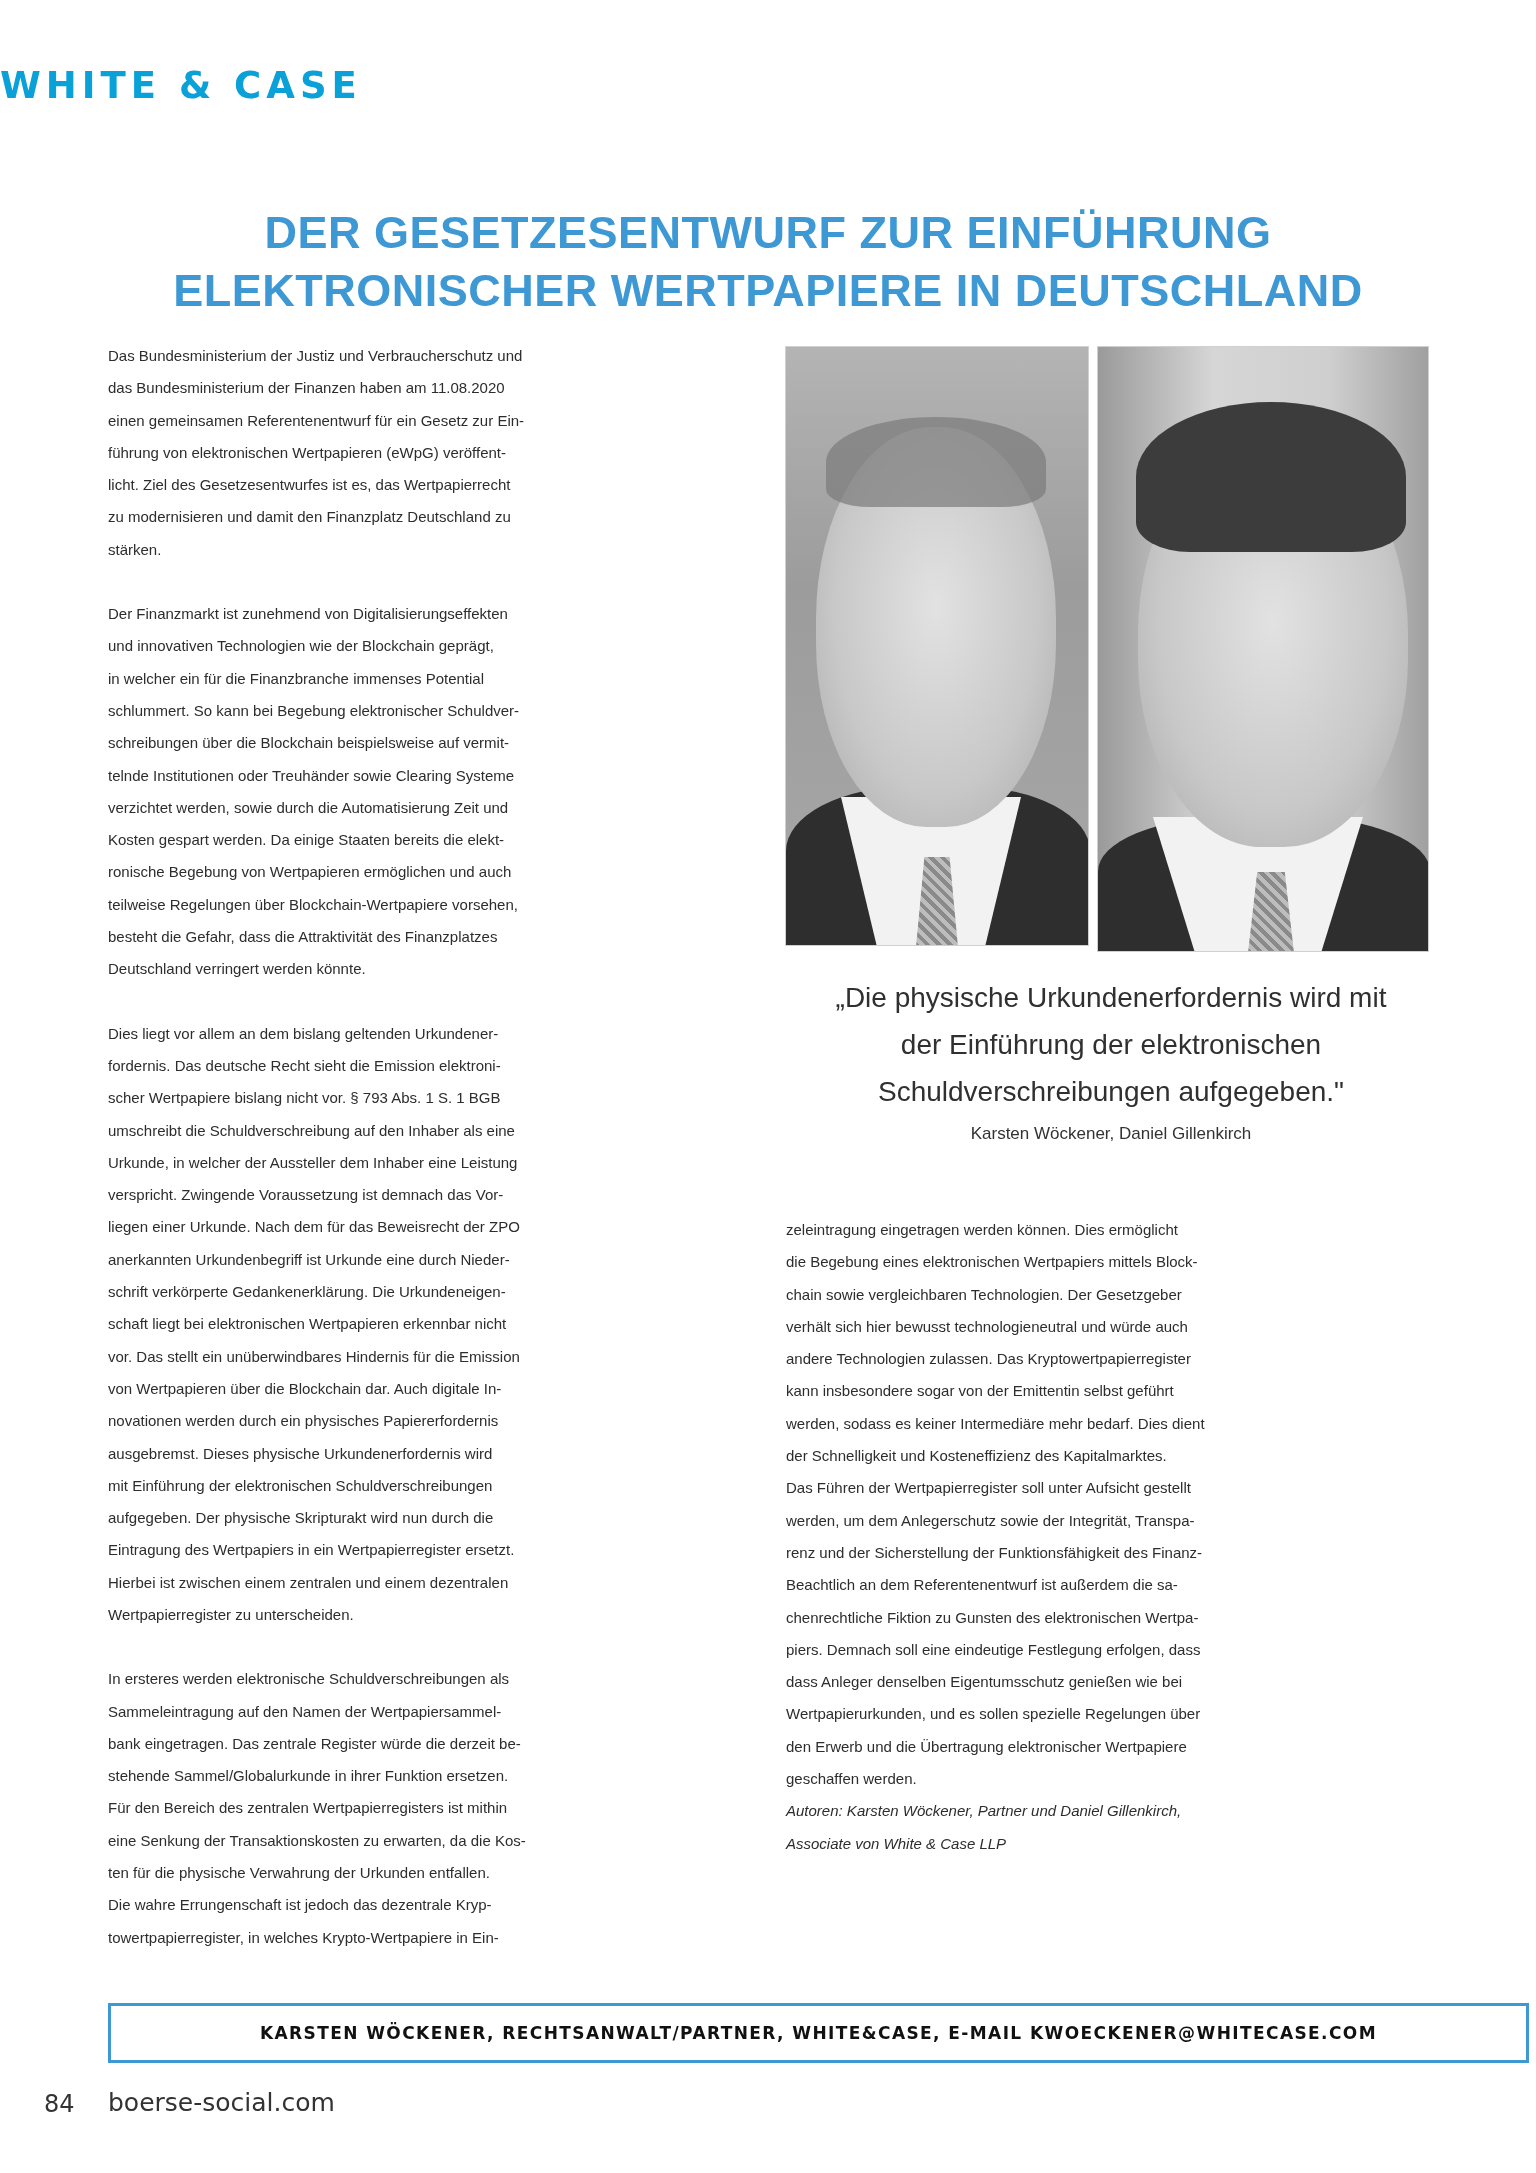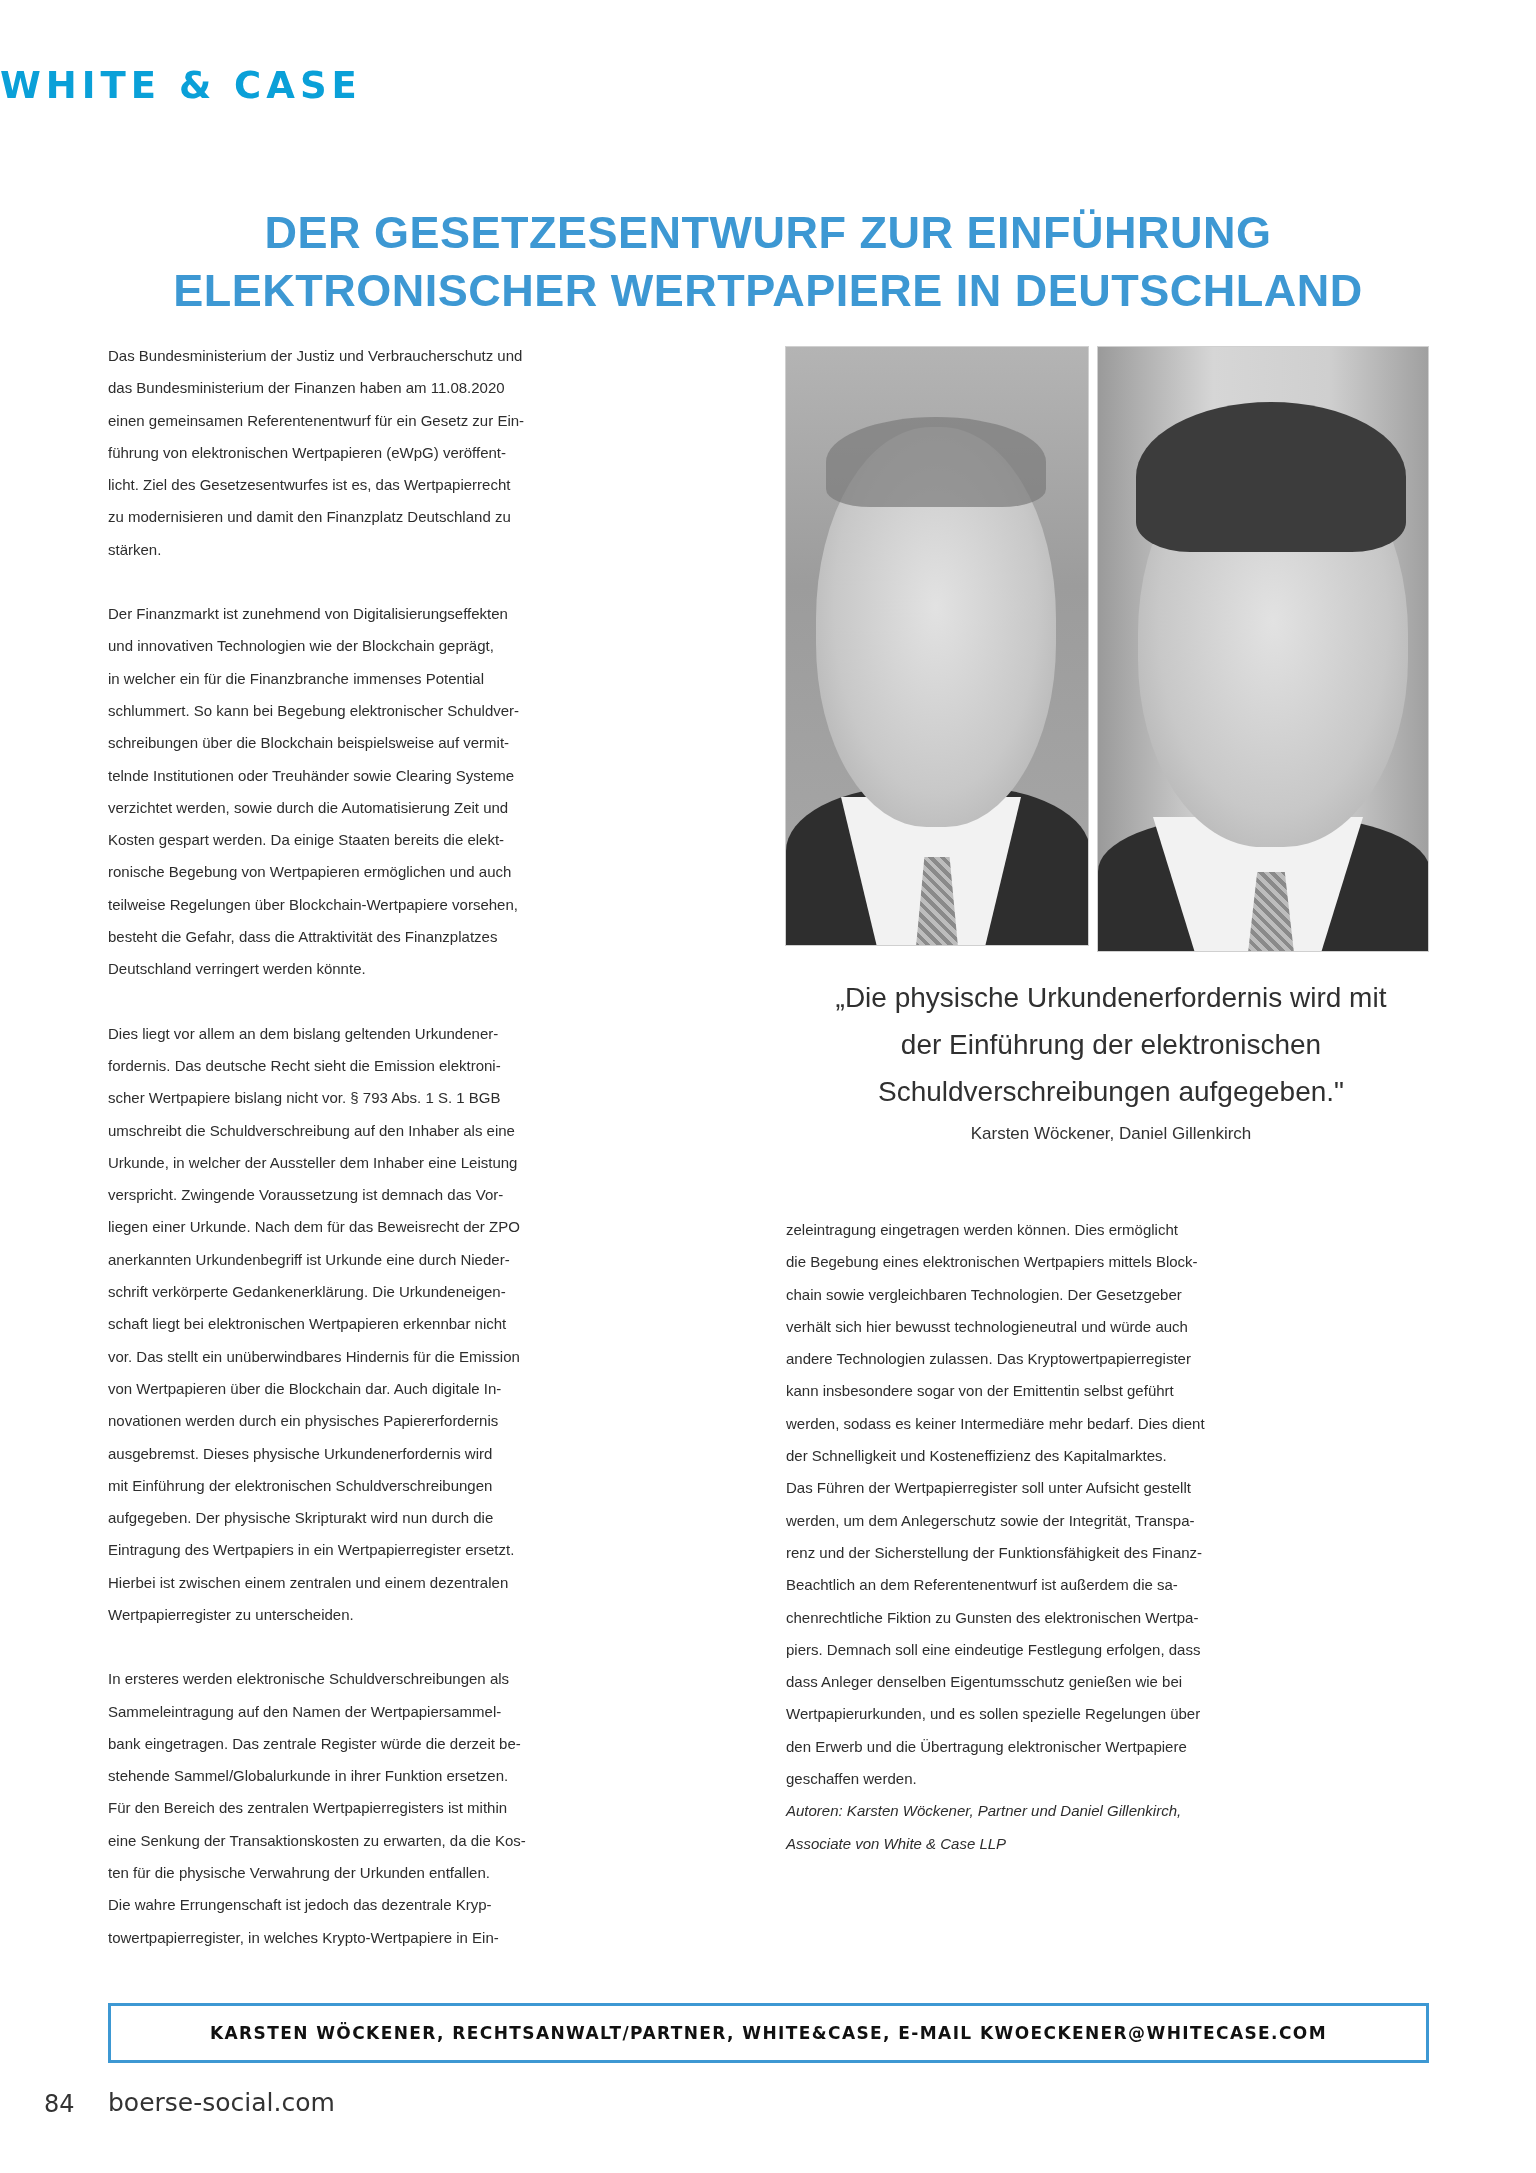--- a/index.html
+++ b/index.html
@@ -48,21 +48,21 @@
       position: absolute; left: 786px; top: 974px; width: 650px; text-align: center;
       font-family: "Liberation Sans", sans-serif; font-size: 28px; line-height: 47px; color: #303030;
     }
     .quote span { display: block; }
     .quote-author {
       position: absolute; left: 786px; top: 1124px; width: 650px; text-align: center;
       font-family: "Liberation Sans", sans-serif; font-size: 17px; color: #333;
     }
 
     .contact-box {
-      position: absolute; left: 108px; top: 2003px; width: 1321px; height: 60px;
+      position: absolute; left: 108px; top: 2003px; width: 1421px; height: 60px;
       border: 3px solid #3d98d3; display: flex; align-items: center; justify-content: center;
     }
     .contact-box span {
       font-family: "DejaVu Sans", sans-serif; font-weight: bold; font-size: 17px;
       letter-spacing: 1.4px; color: #111;
     }
     .page-num {
       position: absolute; left: 44px; top: 2090px; font-family: "DejaVu Sans", sans-serif;
       font-size: 24px; color: #333;
     }

